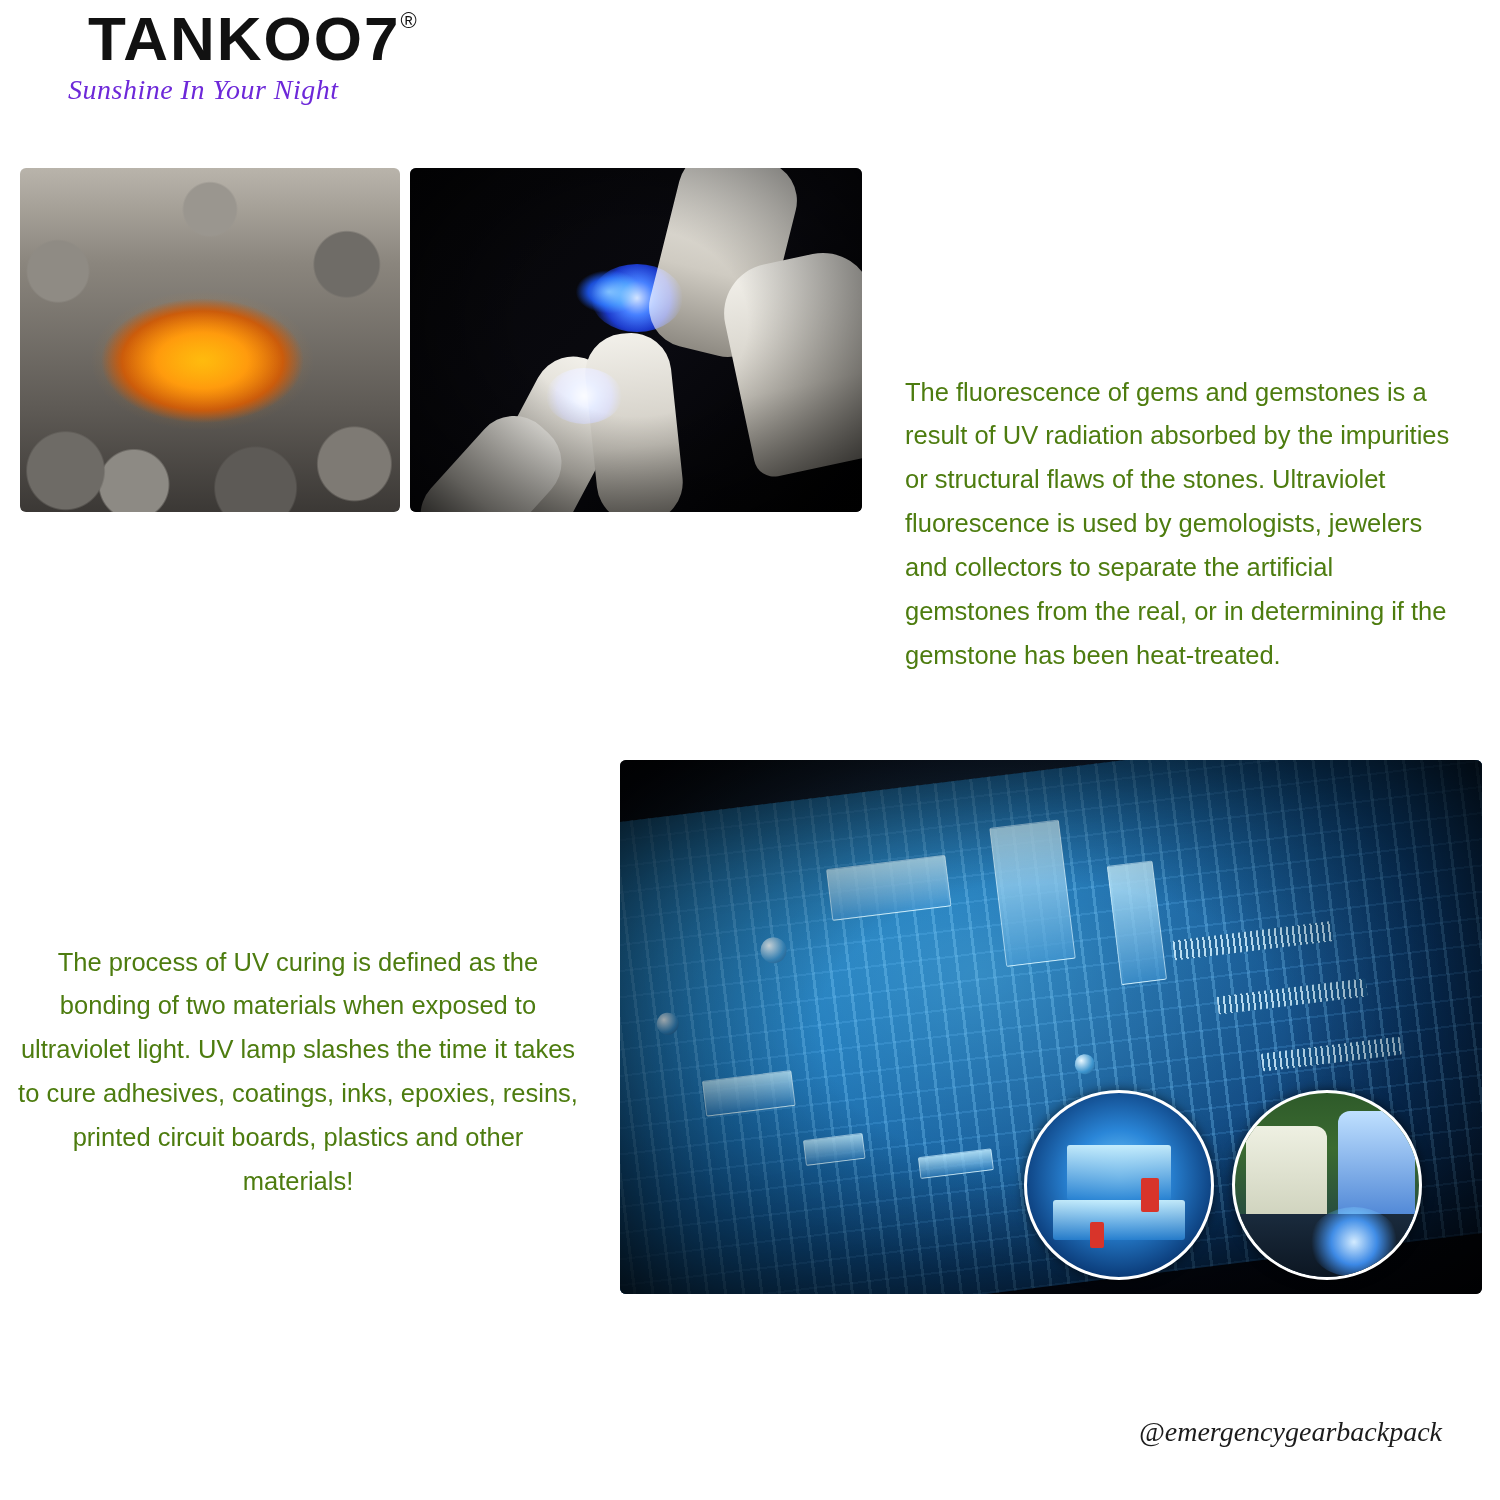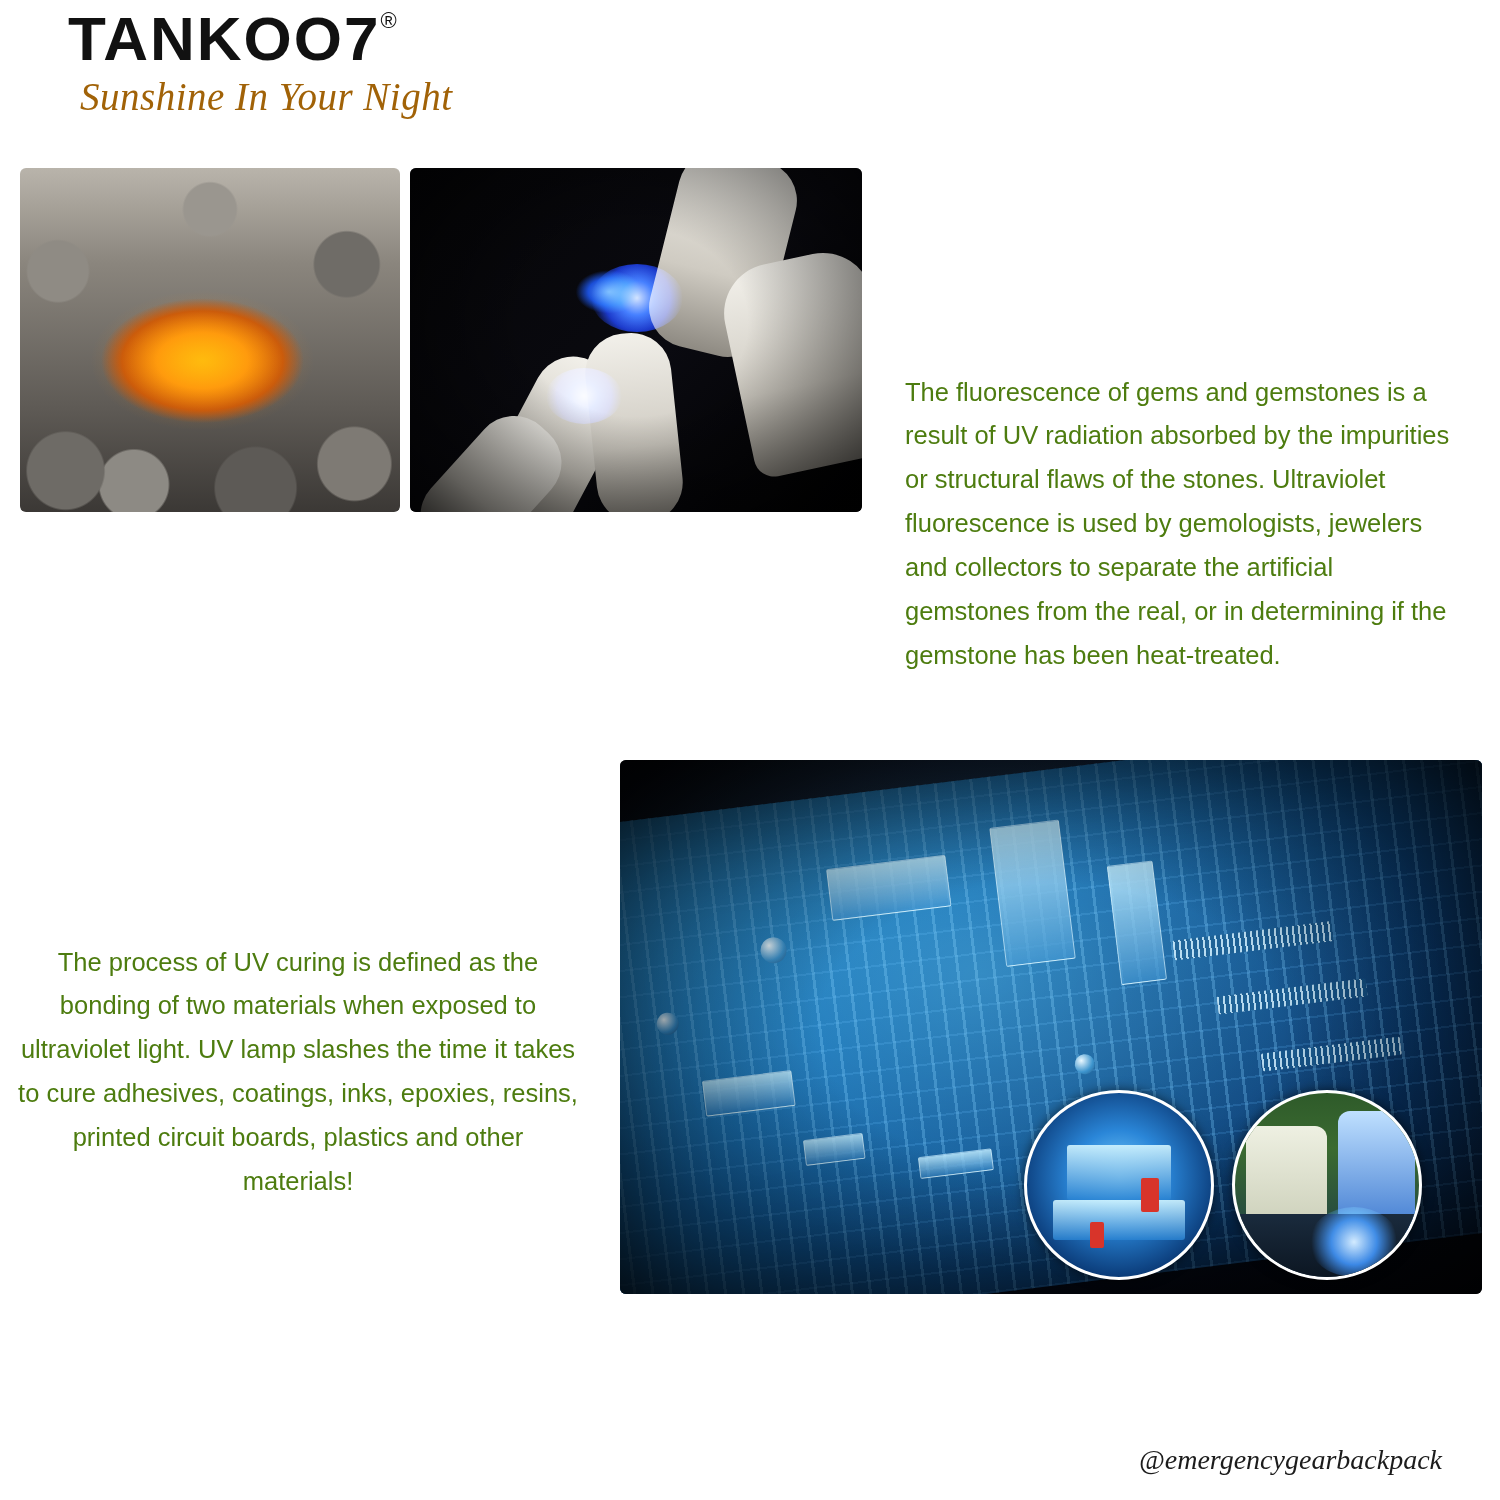--- a/index.html
+++ b/index.html
@@ -26,36 +26,36 @@
   }
   .brand-name {
     font-family: "Liberation Sans", sans-serif;
     font-size: 62px;
     font-weight: bold;
     letter-spacing: 2px;
     color: #111111;
     line-height: 1.0;
     position: relative;
     display: inline-block;
+    margin-left: 20px;
   }
   .brand-reg {
     font-size: 22px;
     vertical-align: top;
     position: relative;
     top: 2px;
     font-weight: normal;
   }
   .brand-tagline {
     font-family: "Liberation Serif", serif;
     font-style: italic;
-    font-size: 39px;
-    color: #a16207;
+    font-size: 28px;
+    color: #6d28d9;
     margin-top: 4px;
     letter-spacing: 0.5px;
-    margin-left: 12px;
   }
 
   
   .img {
     position: absolute;
     border-radius: 6px;
     overflow: hidden;
     background: #111;
   }
 
@@ -215,21 +215,21 @@
   #title-gem { left: 905px; top: 178px; width: 560px; }
   #body-gem  { left: 905px; top: 345px; width: 545px; }
 
   #title-curing { left: 18px; top: 828px; width: 620px; }
   #body-curing  { left: 18px; top: 915px; width: 560px; text-align: center; }
 
   
   #watermark {
     position: absolute;
     right: 58px;
-    bottom: 24px;
+    bottom: 52px;
     font-family: "Liberation Serif", serif;
     font-style: italic;
     font-size: 28px;
     color: #1c1c1c;
   }
 </style>
 </head>
 <body>
 
 <div class="page">

